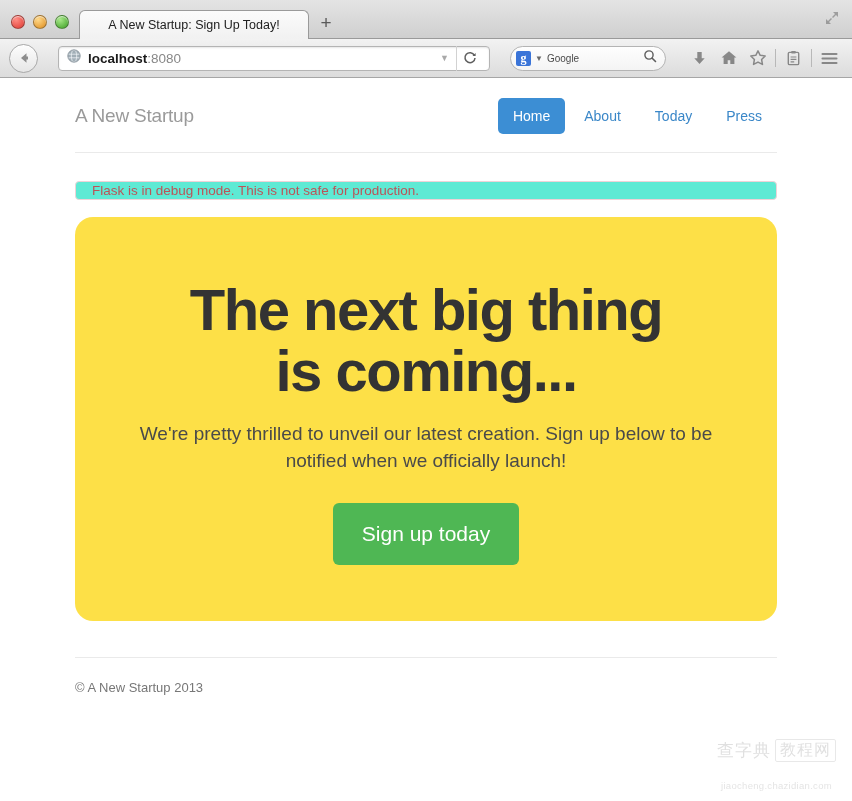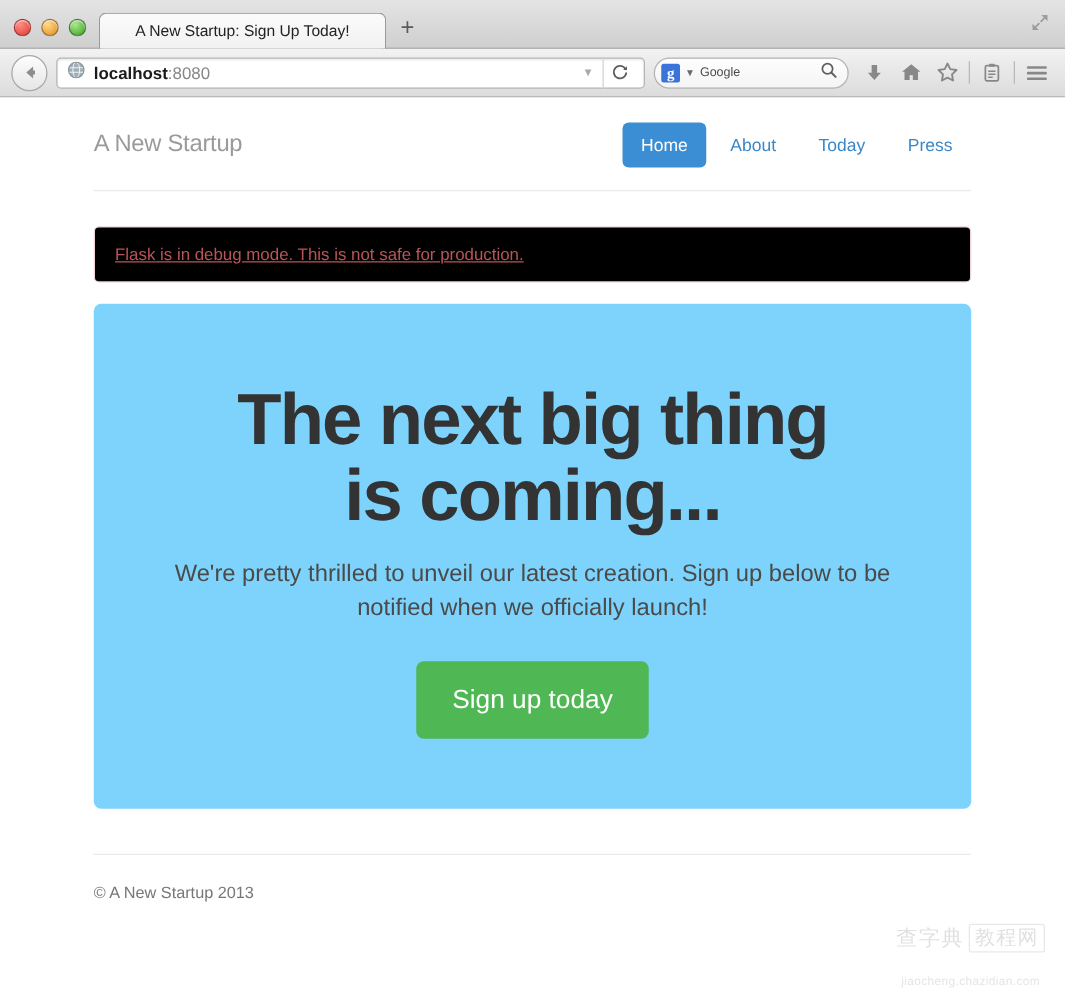--- a/index.html
+++ b/index.html
@@ -88,21 +88,21 @@
 
   
   .navbar {
     height: 39px;
     background: linear-gradient(to bottom, #f2f2f2 0%, #dcdcdc 100%);
     border-bottom: 1px solid #a6a6a6;
     display: flex;
     align-items: center;
     padding: 0 9px;
     box-sizing: border-box;
-    gap: 7px;
+    gap: 20px;
   }
   .backbtn {
     width: 27px;
     height: 27px;
     border-radius: 50%;
     background: linear-gradient(to bottom, #fdfdfd, #e6e6e6);
     border: 1px solid #a8a8a8;
     display: flex;
     align-items: center;
     justify-content: center;
@@ -217,33 +217,32 @@
     border-radius: 5px;
     display: block;
   }
   .nav a.active {
     background: #3c8ed4;
     color: #fff;
   }
 
   .alert {
     margin-top: 28px;
-    background: #000000;
+    background: #5eead4;
     border: 1px solid #eed3d7;
     border-radius: 4px;
-    padding: 14px 16px;
+    padding: 1px 16px;
     font-size: 13.5px;
     color: #bb5458;
-    text-decoration: underline;
   }
 
   .jumbotron {
     margin-top: 17px;
-    background: #7dd3fc;
-    border-radius: 6px;
+    background: #fde047;
+    border-radius: 18px;
     padding: 62px 42px 56px;
     text-align: center;
   }
   .jumbo-title {
     font-size: 58px;
     line-height: 1.06;
     color: #333333;
     font-weight: 700;
     margin: 0 0 18px;
     letter-spacing: -1.5px;

